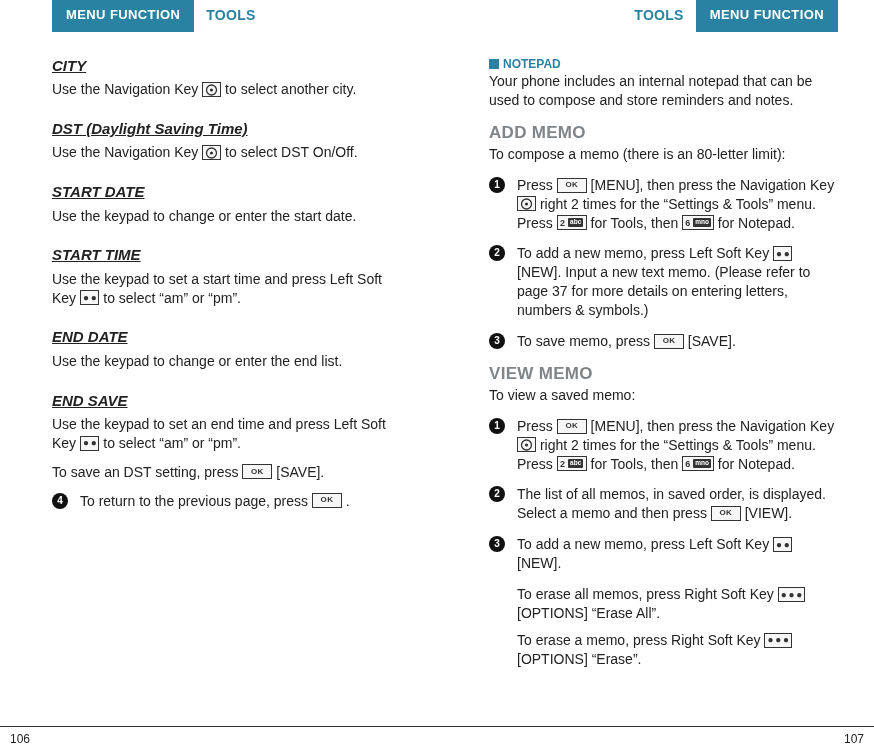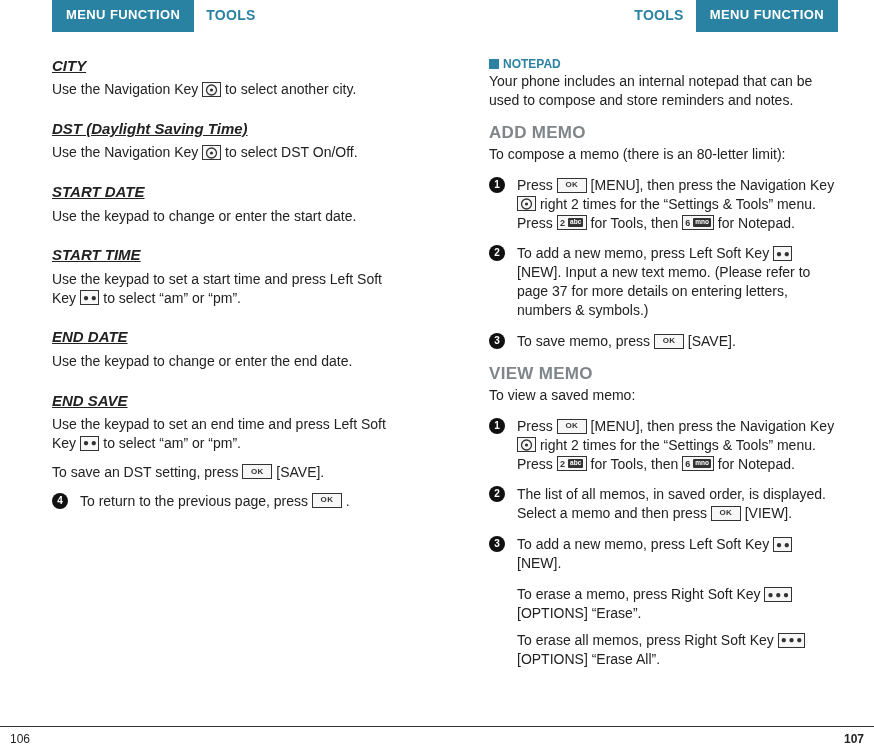--- a/index.html
+++ b/index.html
@@ -123,21 +123,21 @@
     position: absolute;
     left: 0; right: 0; bottom: 8px;
     display: flex;
     border-top: 1px solid #333;
   }
   .footer .pn {
     width: 50%;
     padding: 4px 10px 0 10px;
     font-size: 12px;
   }
-  .footer .pn.right { text-align: right; font-weight: bold; }
+  .footer .pn.right { text-align: right; }
 </style>
 </head>
 <body>
 
 <div class="page">
 
   <div class="col left">
     <div class="header-row">
       <span class="header-tab">MENU FUNCTION</span>
       <span class="section-label">TOOLS</span>
@@ -165,21 +165,21 @@
 
     <div class="subhead">START DATE</div>
     <p>Use the keypad to change or enter the start date.</p>
 
     <div class="subhead">START TIME</div>
     <p>
       <span>Use the keypad to set a start time and press Left Soft Key </span><span class="icon two-dot">● ●</span><span> to select “am” or “pm”.</span>
     </p>
 
     <div class="subhead">END DATE</div>
-    <p>Use the keypad to change or enter the end date.</p>
+    <p>Use the keypad to change or enter the end list.</p>
 
     <div class="subhead">END SAVE</div>
     <p>
       <span>Use the keypad to set an end time and press Left Soft Key </span><span class="icon two-dot">● ●</span><span> to select “am” or “pm”.</span>
     </p>
 
     <p>
       <span>To save an DST setting, press </span><span class="wideicon">
           <span class="ok-label">OK</span>
         </span><span> [SAVE].</span>
@@ -263,24 +263,24 @@
         <span>The list of all memos, in saved order, is displayed. Select a memo and then press </span><span class="wideicon">
             <span class="ok-label">OK</span>
           </span><span> [VIEW].</span>
       </li>
       <li>
         <span class="num">3</span>
         <span>To add a new memo, press Left Soft Key </span><span class="icon two-dot">● ●</span><span> [NEW].</span>
       </li>
     </ol>
     <p class="cont-para">
+      <span>To erase all memos, press Right Soft Key </span><span class="icon three-dot">● ● ●</span><span> [OPTIONS] “Erase All”.</span>
+    </p>
+    <p class="cont-para">
       <span>To erase a memo, press Right Soft Key </span><span class="icon three-dot">● ● ●</span><span> [OPTIONS] “Erase”.</span>
-    </p>
-    <p class="cont-para">
-      <span>To erase all memos, press Right Soft Key </span><span class="icon three-dot">● ● ●</span><span> [OPTIONS] “Erase All”.</span>
     </p>
   </div>
 </div>
 
 <div class="footer">
   <div class="pn">106</div>
   <div class="pn right">107</div>
 </div>
 
 </body></html>

